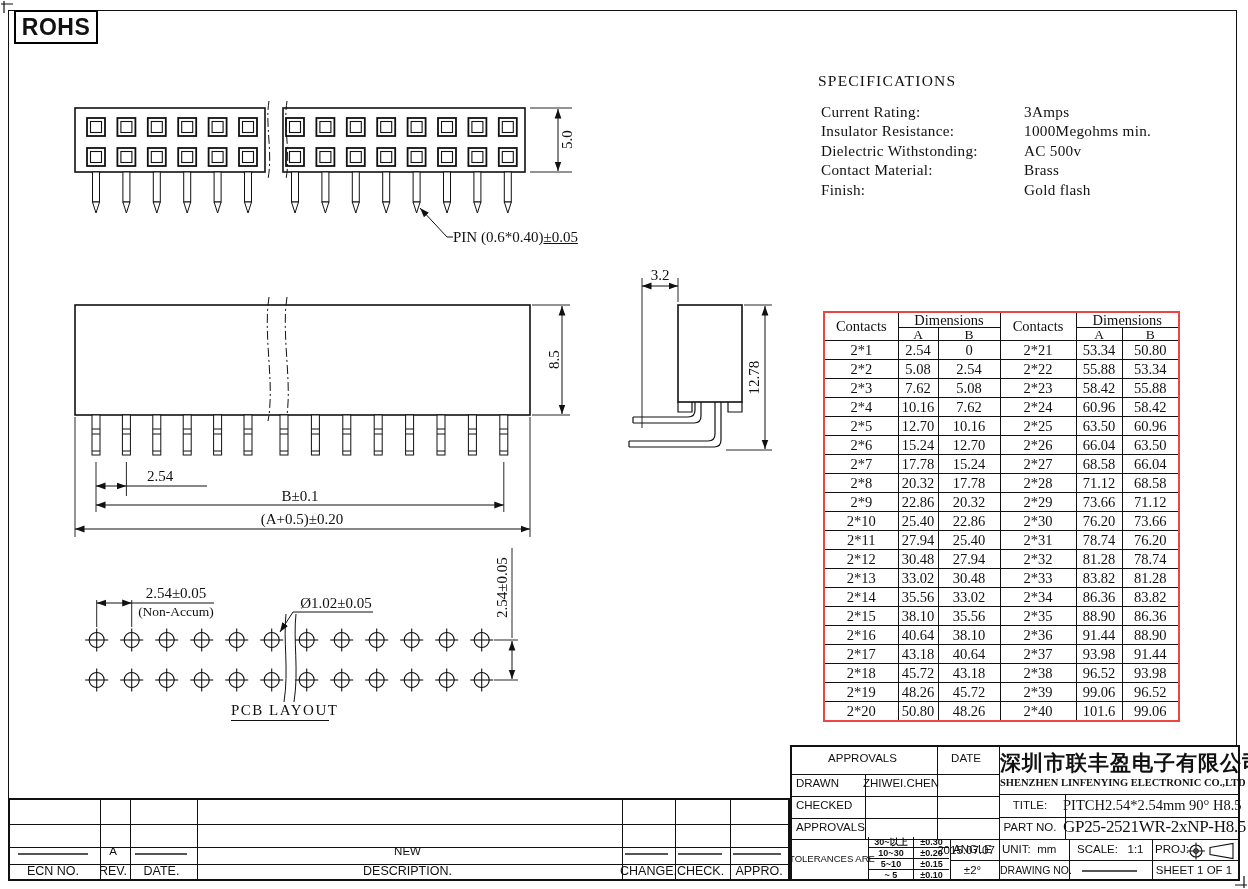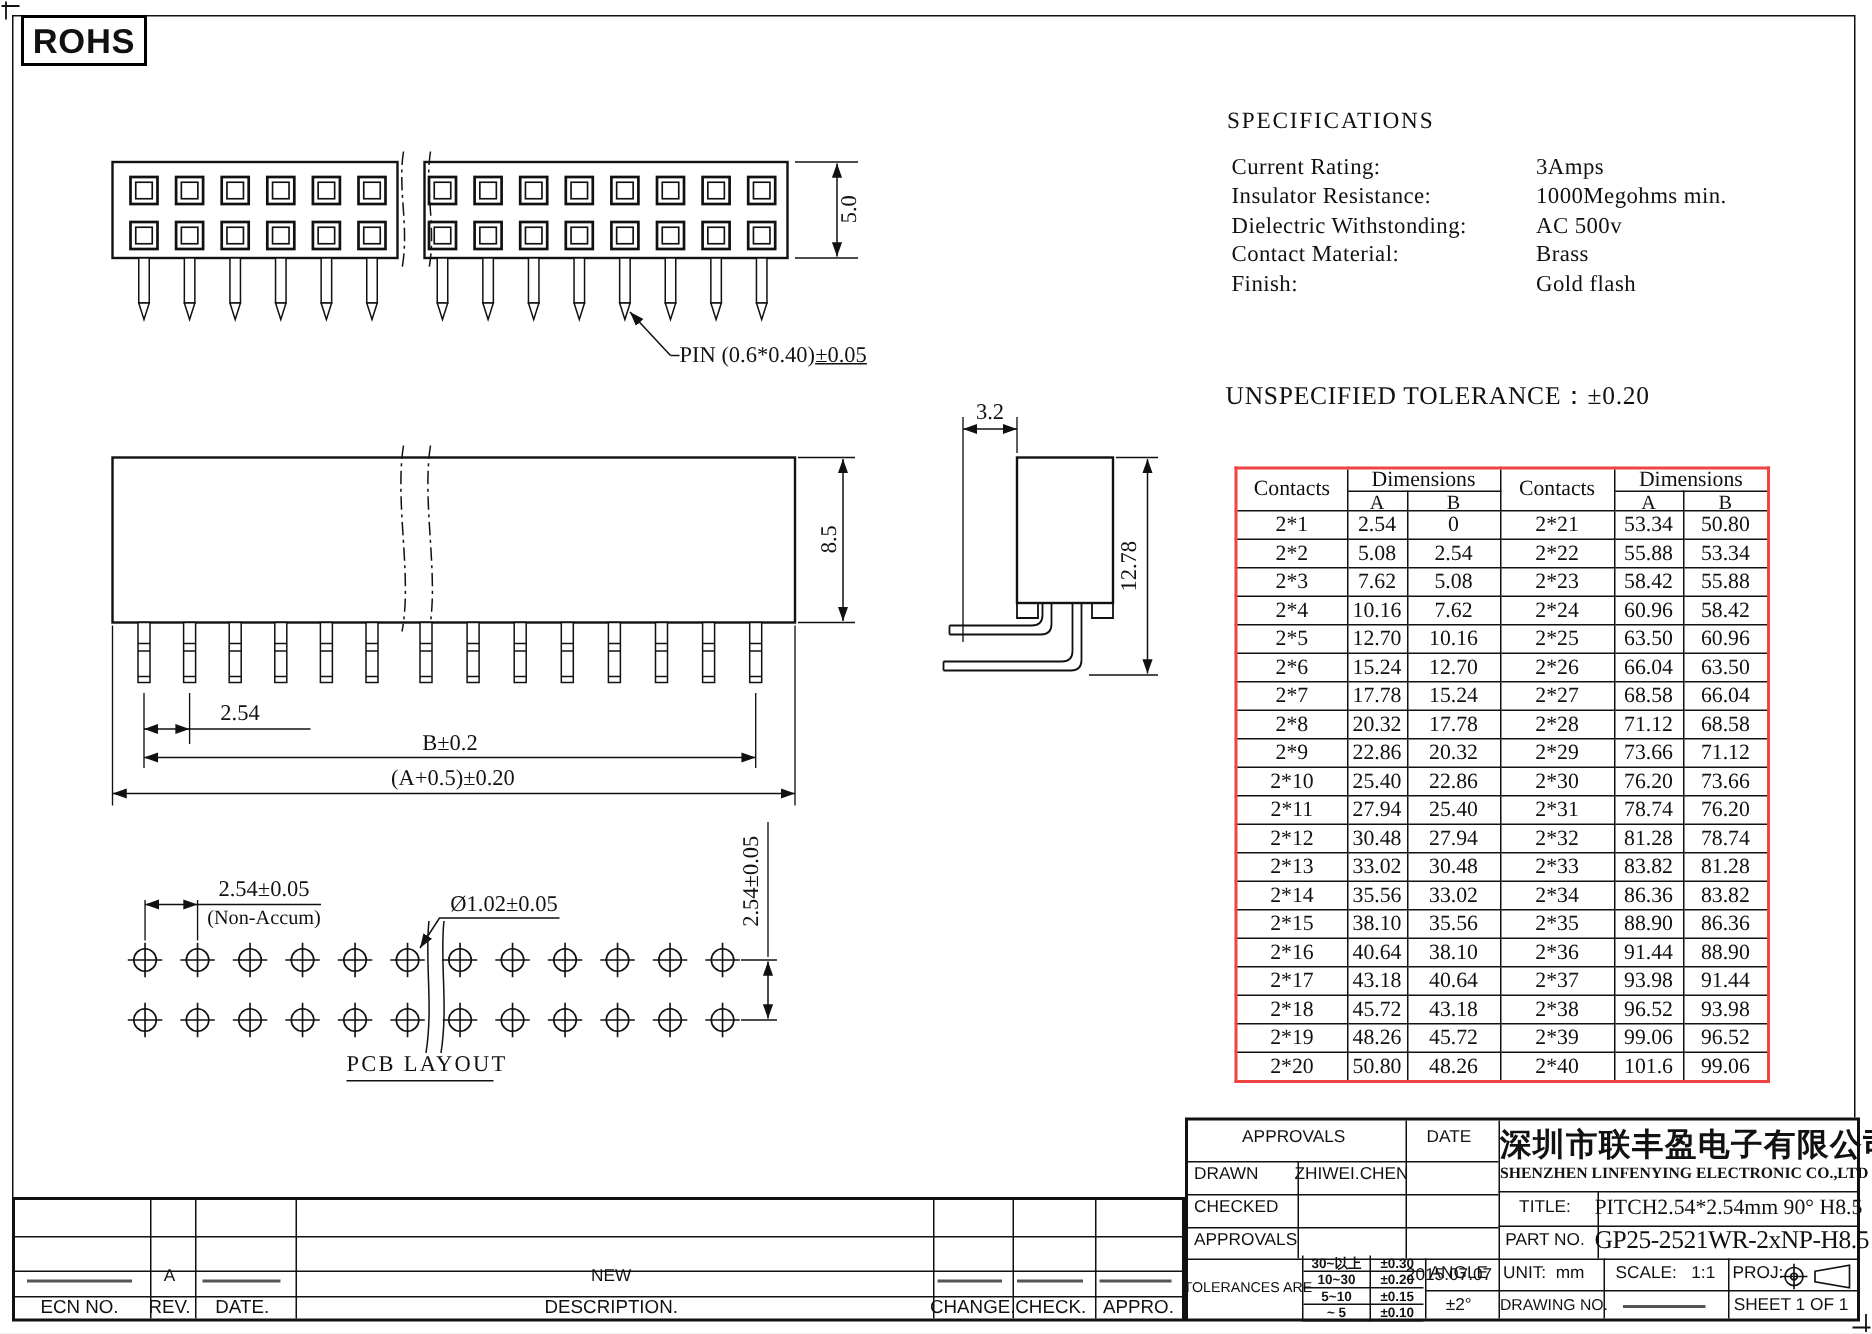--- a/index.html
+++ b/index.html
@@ -348,21 +348,21 @@
 
     <g stroke="#111" stroke-width="1.2" fill="none">
       <path d="M1,4 H13 M4,1 V13 M1235,885 H1247 M1244,876 V888"></path>
     </g>
   </svg>
 
   <div class="lbl" style="left:453px;top:229px;"><span>PIN (0.6*0.40)</span><span class="u">±0.05</span></div>
   <div class="lbl rot ctr" style="left:552px;top:131px;width:30px;">5.0</div>
   <div class="lbl rot ctr" style="left:539px;top:351px;width:30px;">8.5</div>
   <div class="lbl ctr" style="left:132px;top:468px;width:56px;">2.54</div>
-  <div class="lbl ctr" style="left:250px;top:488px;width:100px;">B±0.2</div>
+  <div class="lbl ctr" style="left:250px;top:488px;width:100px;">B±0.1</div>
   <div class="lbl ctr" style="left:237px;top:511px;width:130px;">(A+0.5)±0.20</div>
   <div class="lbl ctr" style="left:642px;top:267px;width:36px;">3.2</div>
   <div class="lbl rot ctr" style="left:724px;top:369px;width:60px;">12.78</div>
   <div class="lbl ctr" style="left:128px;top:585px;width:96px;">2.54±0.05</div>
   <div class="lbl ctr" style="left:126px;top:604px;width:100px;font-size:13.5px;">(Non-Accum)</div>
   <div class="lbl ctr" style="left:290px;top:595px;width:92px;">Ø1.02±0.05</div>
   <div class="lbl rot ctr" style="left:454px;top:579px;width:96px;">2.54±0.05</div>
   <div class="lbl ctr pcb-caption" style="left:231px;top:702px;width:98px;">PCB LAYOUT</div>
 
   <div class="spec-title">SPECIFICATIONS</div>
@@ -381,21 +381,20 @@
       </div>
       <div class="spec-row" style="">
         <div class="spec-label" style="">Contact Material:</div>
         <div class="spec-value" style="">Brass</div>
       </div>
       <div class="spec-row" style="">
         <div class="spec-label" style="">Finish:</div>
         <div class="spec-value" style="">Gold  flash</div>
       </div>
     </div>
-  <div class="tol-note"><span>UNSPECIFIED TOLERANCE：</span><span>±0.20</span></div>
 
   <table class="dimtable">
     <colgroup>
         <col style="width:74px">
         <col style="width:40px">
         <col style="width:62px">
         <col style="width:76px">
         <col style="width:46px">
         <col style="width:57px">
       </colgroup>

